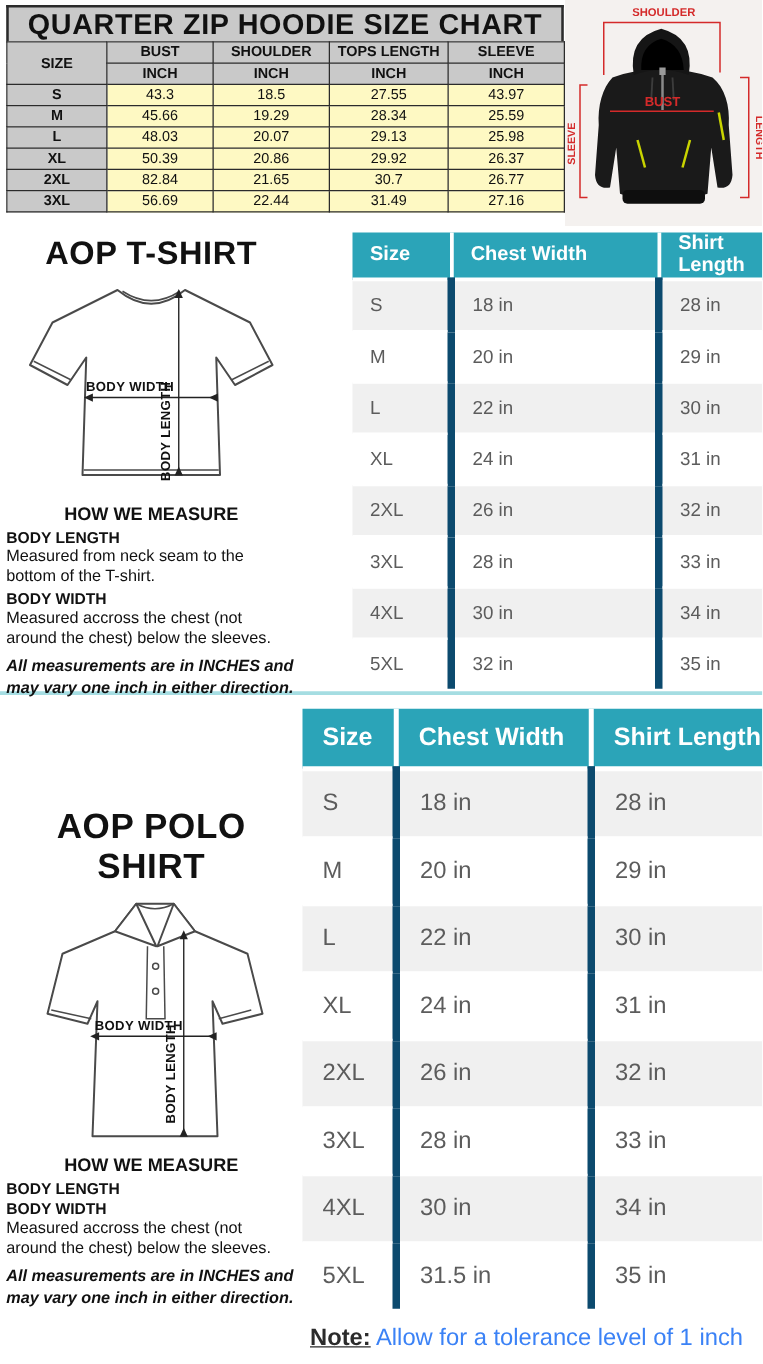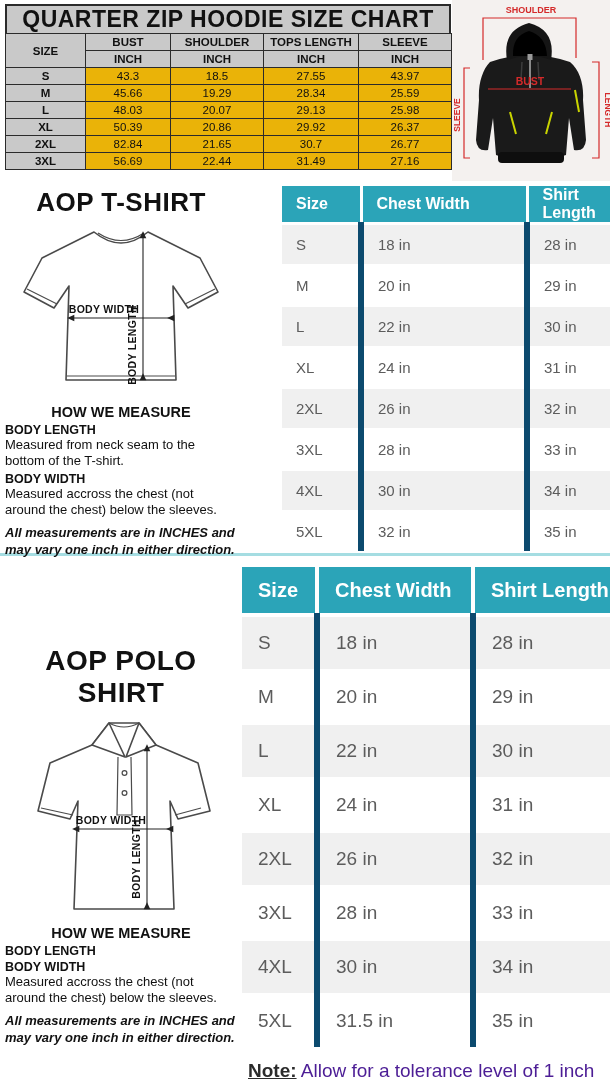--- a/index.html
+++ b/index.html
@@ -15,21 +15,21 @@
     border:2px solid #2b2b2b; border-bottom:none; background:var(--hoodie_header_gray,#c9c9c9);
     text-align:center; font-weight:bold; font-size:23px; line-height:27px; letter-spacing:.5px;
   }
   .hoodie-table { width:100%; border-collapse:collapse; table-layout:fixed; }
   .hoodie-table th, .hoodie-table td {
     border:1px solid #2b2b2b; text-align:center; font-size:11.5px;
     height:16px; padding:0; line-height:16px;
   }
   .hoodie-table thead th { background:var(--hoodie_header_gray,#c9c9c9); font-weight:bold; }
   .hoodie-table td.size-cell { background:var(--hoodie_header_gray,#c9c9c9); font-weight:bold; }
-  .hoodie-table tbody td { background:#eab308; }
+  .hoodie-table tbody td { background:#fef9c3; }
   .hoodie-figure { position:absolute; left:452px; top:0; width:158px; height:181px; }
 
   
   .apparel-section { display:flex; }
   .apparel-section.tshirt { height:372px;gap:40px; }
   .apparel-section.polo { height:491px;align-items:flex-end; }
   .left-col { width:242px; box-sizing:border-box; padding:4px 5px 0 5px; }
   .left-col h2 { margin:2px 0 0; text-align:center; font-size:26px; letter-spacing:.5px; font-weight:bold; }
   .left-col .diagram { display:block; margin:2px auto 0; }
   .left-col h3 { margin:2px 0 3px; text-align:center; font-size:14.5px; font-weight:bold; }
@@ -53,21 +53,21 @@
 
   .teal-table.big th { height:46px; font-size:20px; padding:0 0 0 16px; border-bottom:4px solid #fff; }
   .teal-table.big th + th { border-left:4px solid #fff; }
   .teal-table.big td { height:52px; font-size:19px; padding:0 0 0 16px; }
 
   .divider { height:3px; background:var(--teal_divider,#a5dde2); }
 
   
   .footer-note { padding:13px 0 0 248px; font-size:19px; }
   .footer-note .note-label { color:#2b2b2b; font-weight:bold;text-decoration:underline; }
-  .footer-note .note-text { color:#4c1d95; }
+  .footer-note .note-text { color:#3b82f6; }
 
   
   .garment { fill:#fff; stroke:#4a4a4a; stroke-width:1.6; stroke-linejoin:round; }
   .garment-thin { fill:none; stroke:#4a4a4a; stroke-width:1.2; }
   .measure-line { stroke:#222; stroke-width:1.1; fill:none; }
   .measure-text { fill:#111; font-weight:bold; font-size:10.5px; letter-spacing:.3px; }
   .red-line { stroke:var(--measure_red,#d42a2a); stroke-width:1.2; fill:none; }
   .red-text { fill:var(--measure_red,#d42a2a); font-weight:bold; }
 </style>
 </head>

